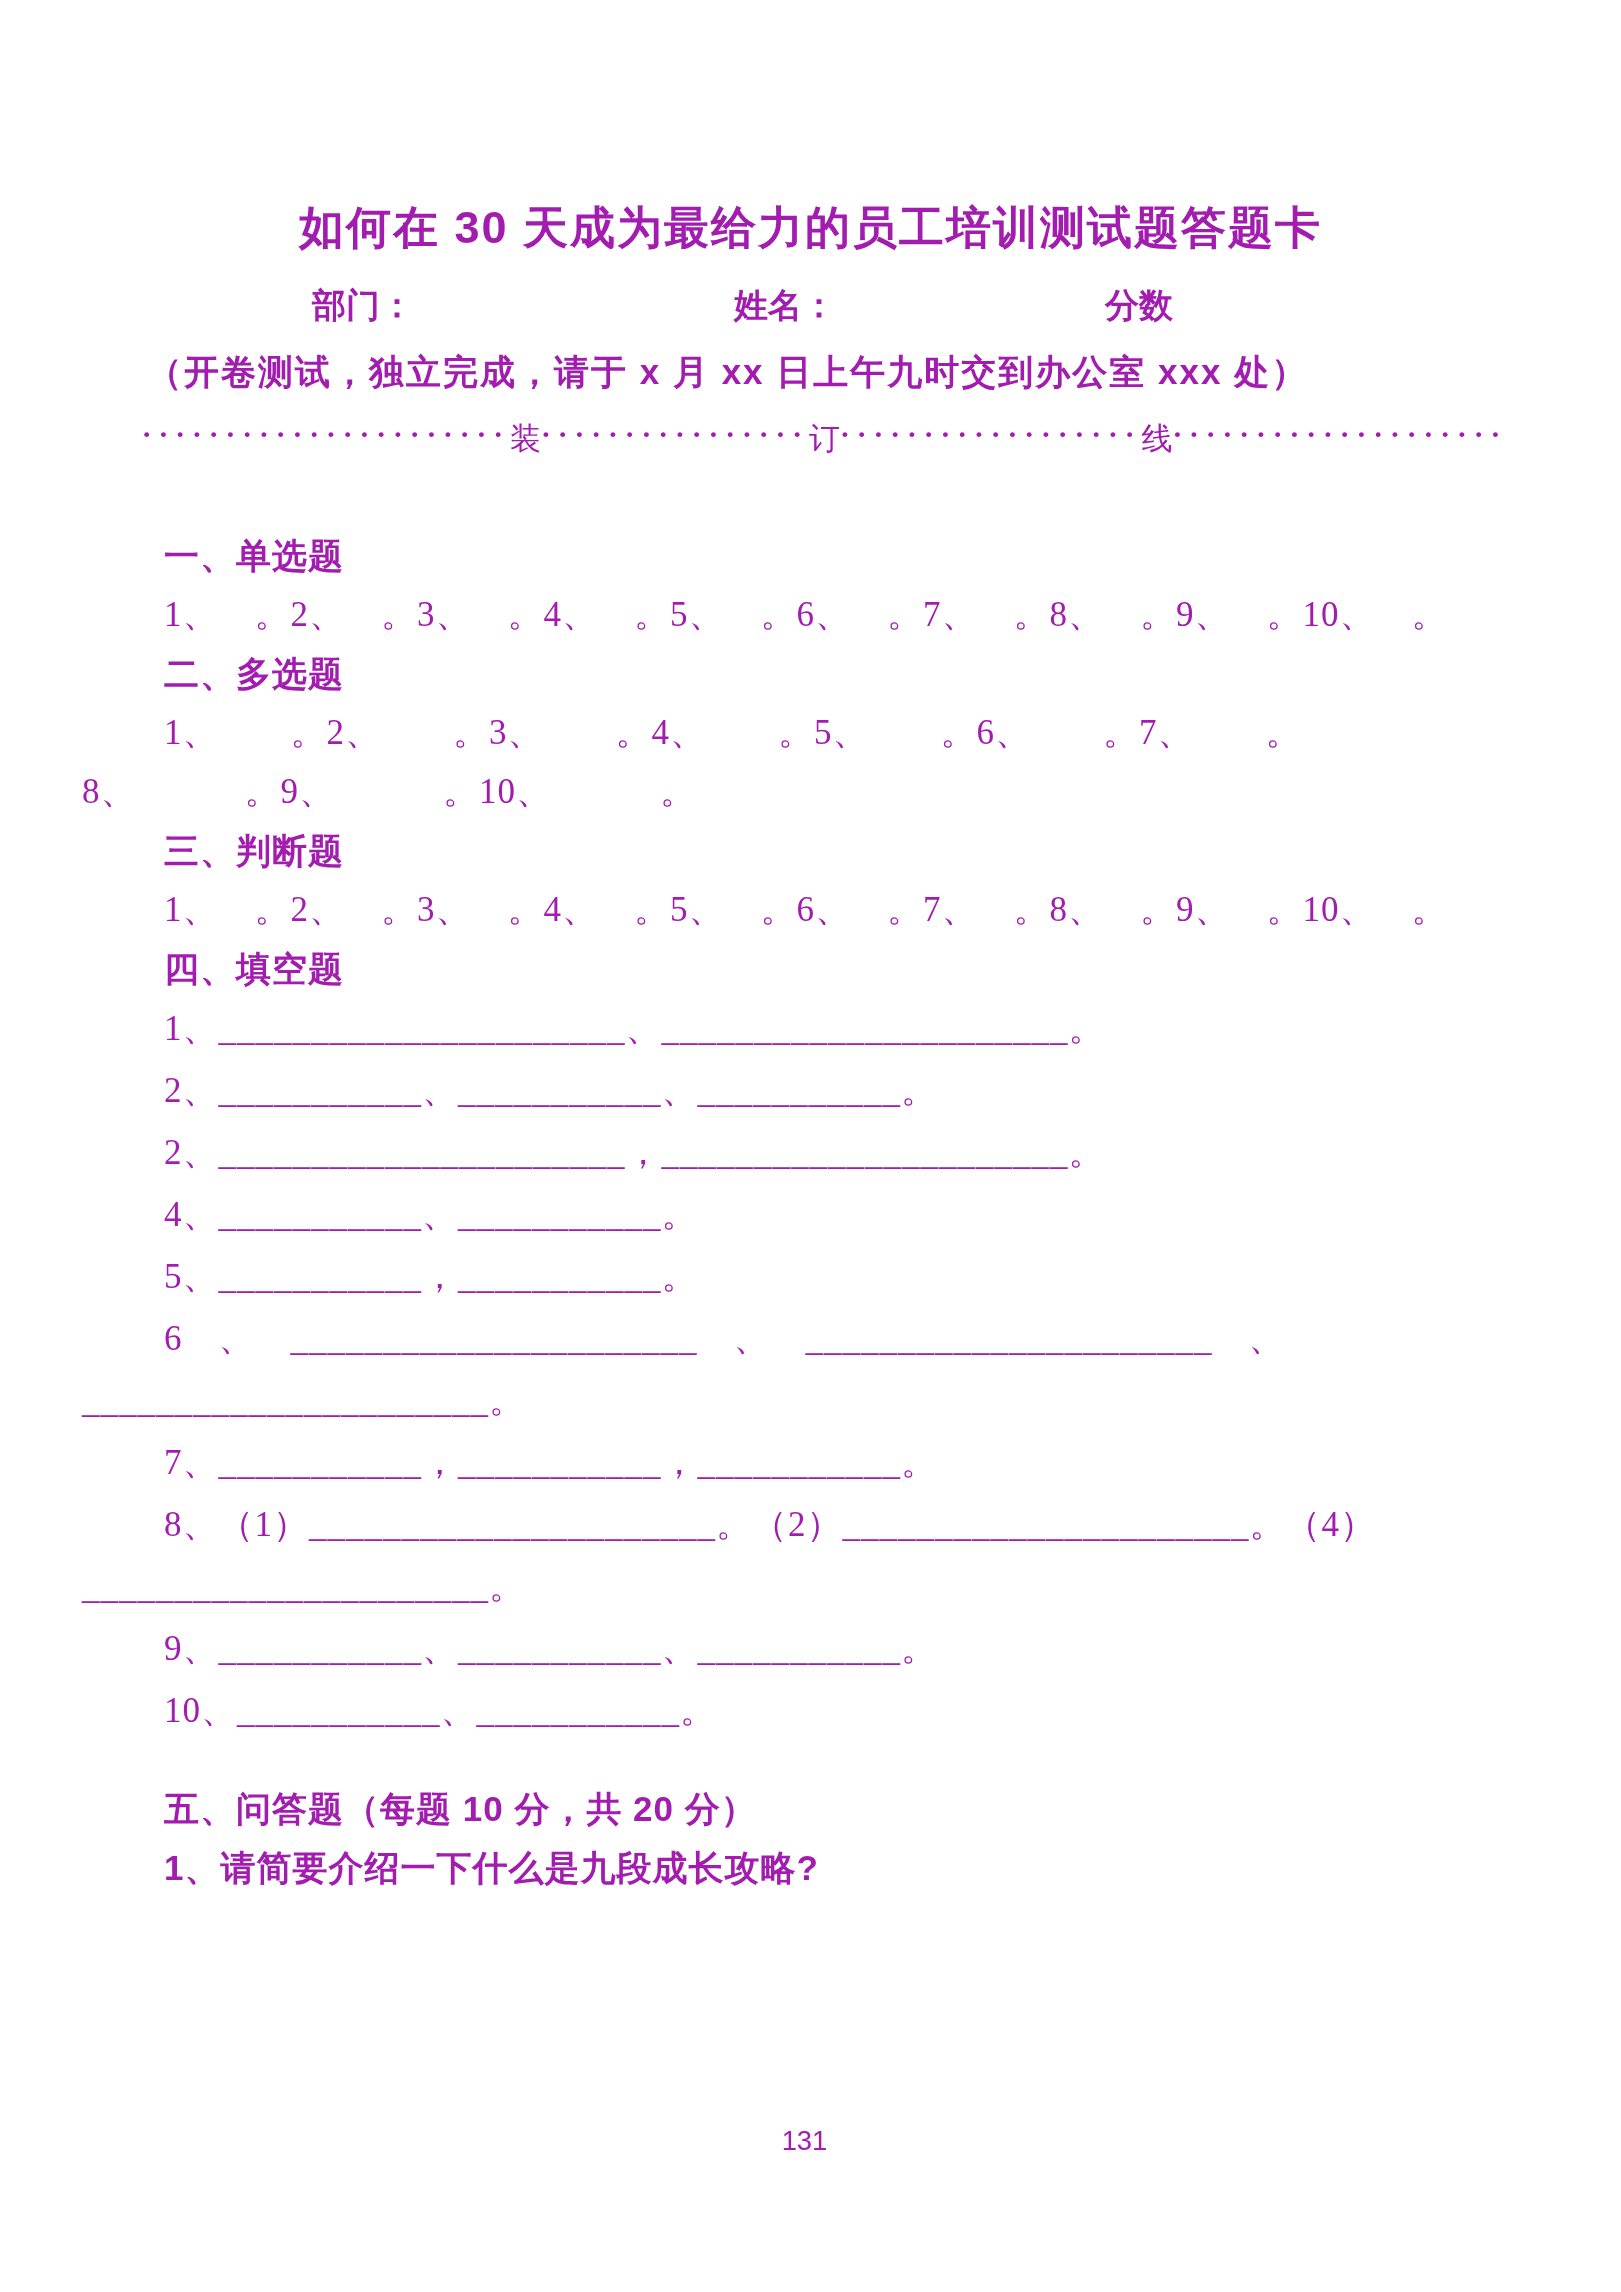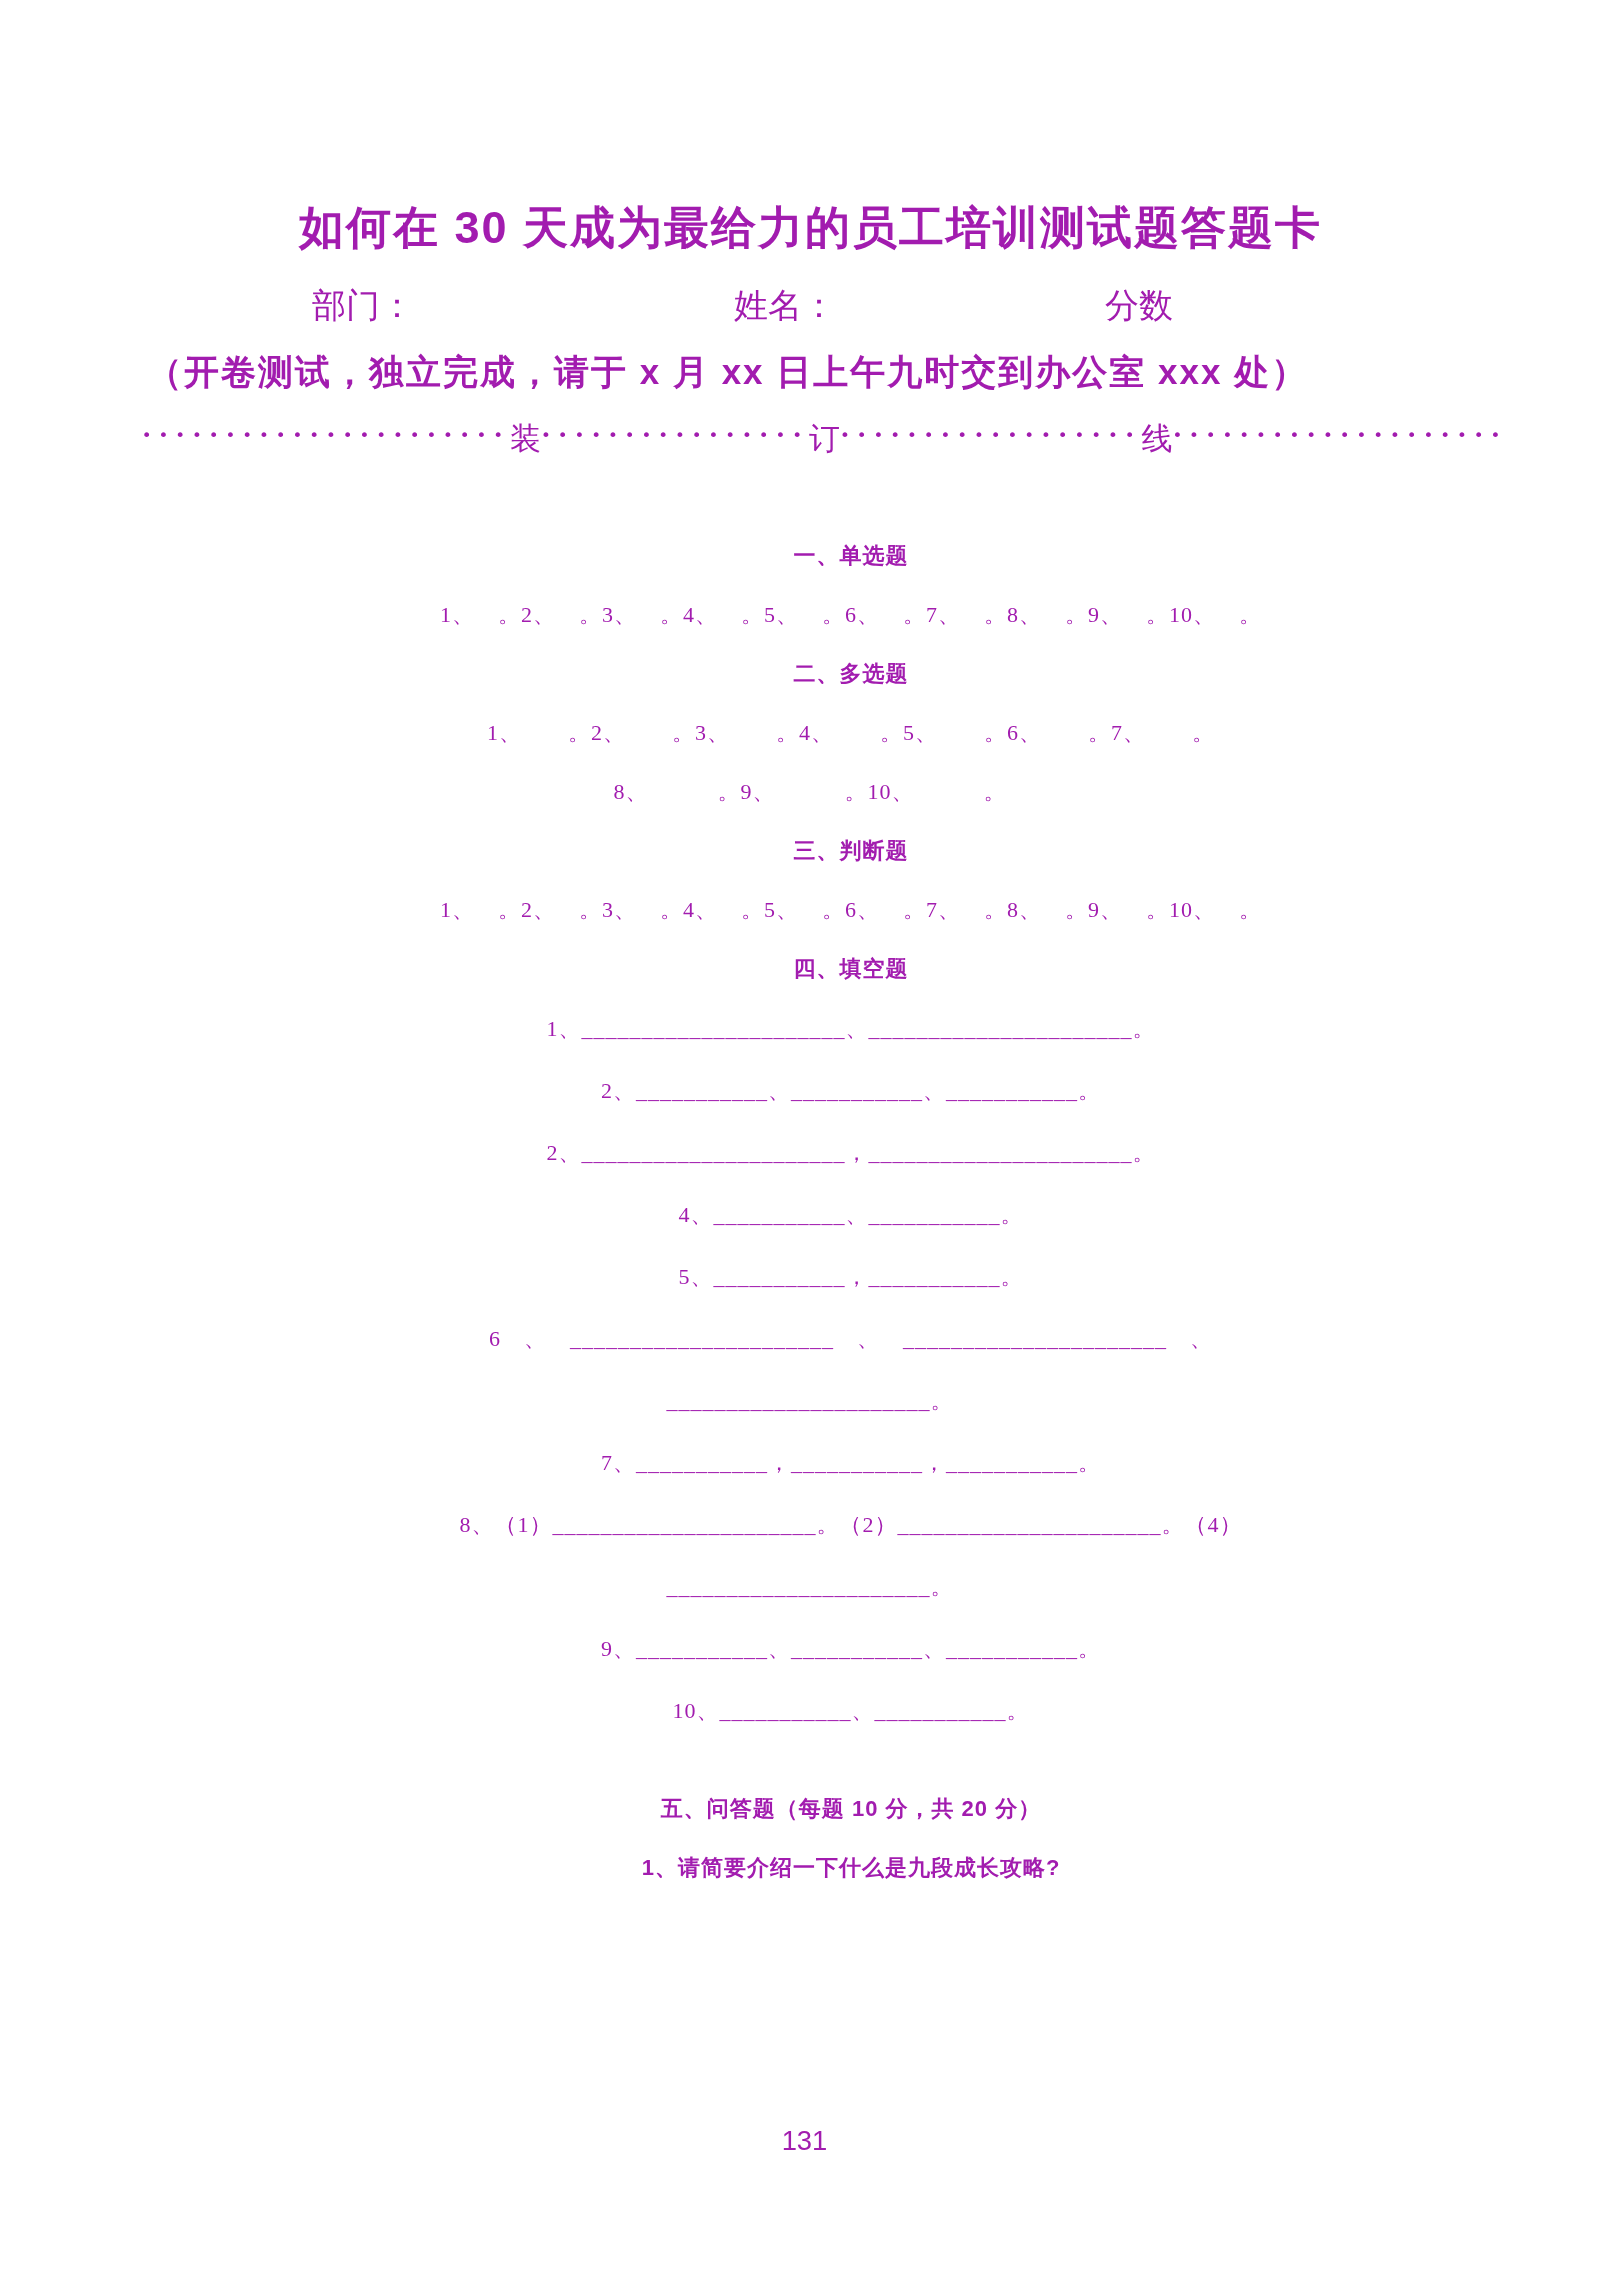--- a/index.html
+++ b/index.html
@@ -19,21 +19,21 @@
     font-weight:bold;
     letter-spacing:2px;
     line-height:59px;
     font-family:"Liberation Sans","DejaVu Sans",sans-serif;
   }
   .meta-row {
     position:relative;
     height:49px;
     margin-top:23.5px;
     font-size:34px;
-    font-weight:normal;
+    font-weight:bold;
     line-height:49px;
     font-family:"Liberation Sans","DejaVu Sans",sans-serif;
   }
   .meta-row .meta-dept { position:absolute; left:312px; top:0; }
   .meta-row .meta-name { position:absolute; left:734px; top:0; }
   .meta-row .meta-score { position:absolute; left:1105px; top:0; }
   .exam-note {
     margin-left:147px;
     margin-top:16px;
     height:51px;
@@ -52,25 +52,24 @@
     white-space:nowrap;
     padding-left:28px;
   }
   .binding-row .dots {
     font-size:16.7px;
     letter-spacing:6.9px;
     vertical-align:7.8px;
     font-family:"DejaVu Sans",sans-serif;
   }
   .content {
-    padding-left:117px;
+    padding-left:82px;
     padding-right:118px;
-    font-size:22px;
+    font-size:35px;
     letter-spacing:1px;
-    text-align:center;
   }
   .content .line {
     height:59px;
     line-height:59px;
     white-space:nowrap;
   }
   .fill-section .line { height:62px; line-height:62px; }
   .indent { padding-left:82px; }
   .heading { font-weight:bold; font-family:"Liberation Sans","DejaVu Sans",sans-serif; }
   .first-heading { margin-top:67px; }

